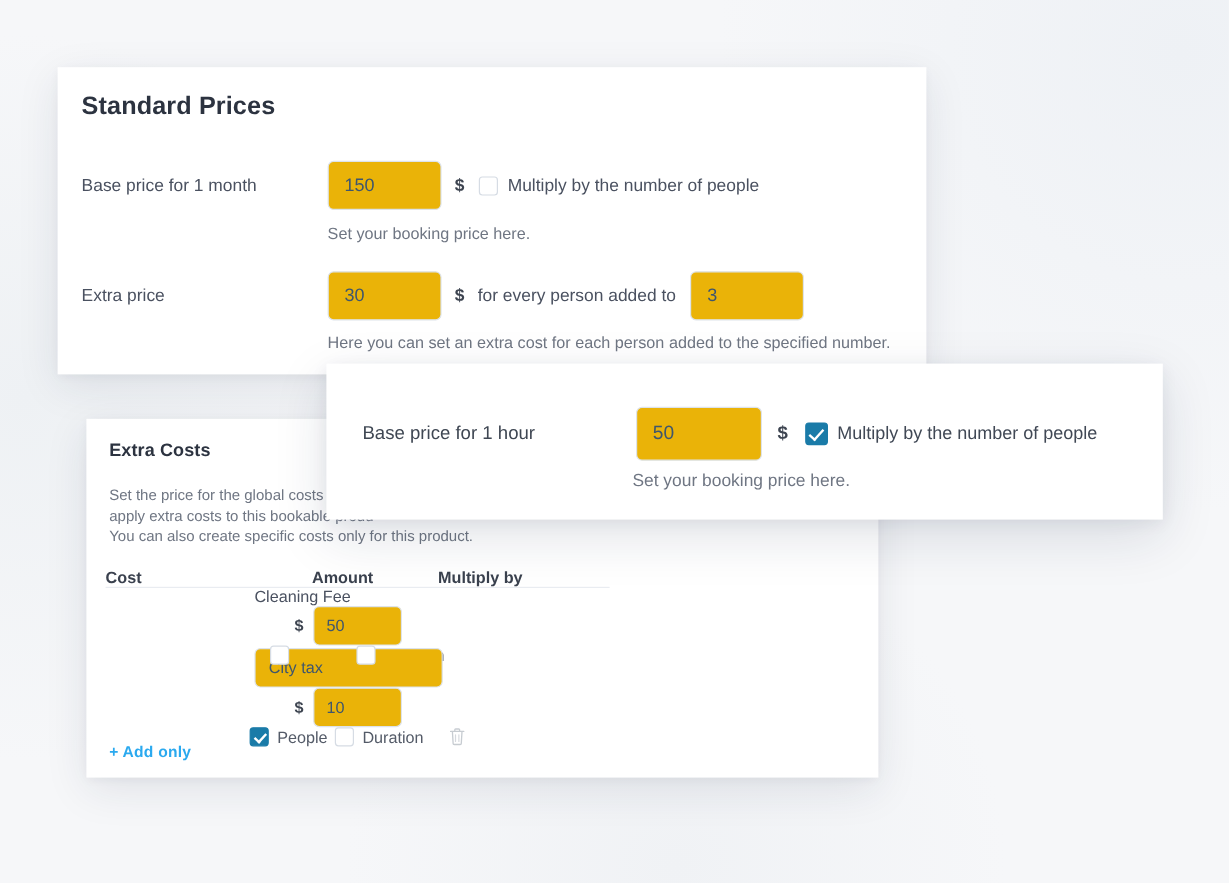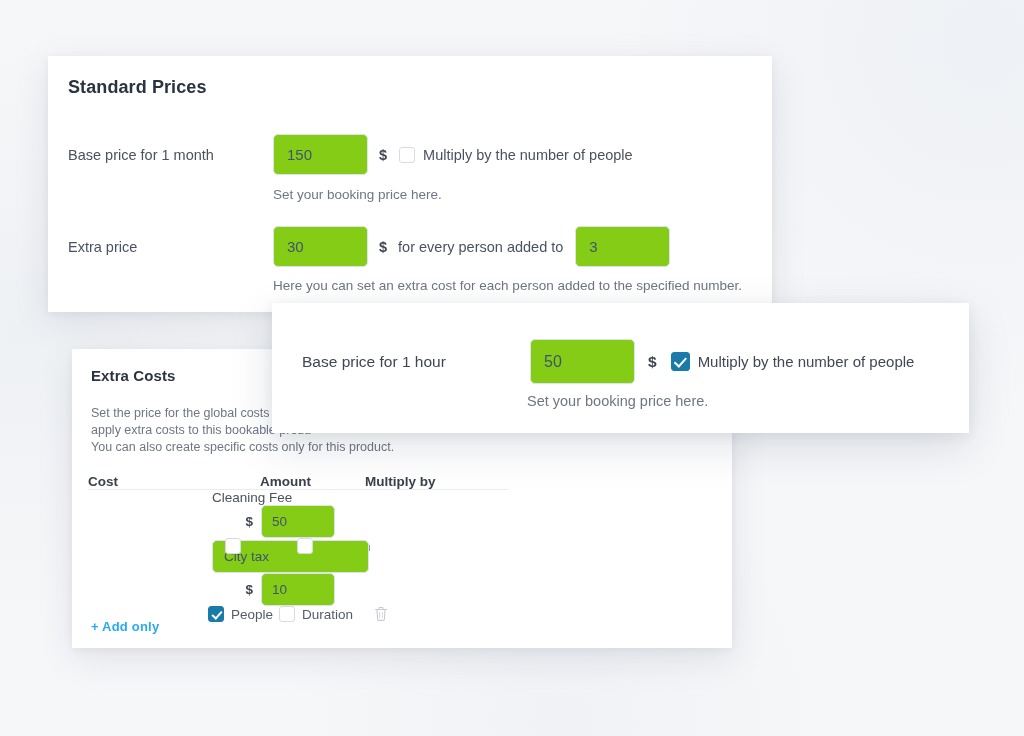--- a/index.html
+++ b/index.html
@@ -27,33 +27,33 @@
     background: #ffffff;
     box-shadow: 0 10px 34px rgba(26,42,66,0.10), 0 2px 8px rgba(26,42,66,0.05);
   }
   #card-standard-prices { left: 48px;  top: 56px;  width: 724px; height: 256px; z-index: 1; }
   #card-extra-costs     { left: 72px;  top: 349px; width: 660px; height: 299px; z-index: 2; }
   #card-overlay         { left: 272px; top: 303px; width: 697px; height: 130px; z-index: 5;
                           box-shadow: 0 14px 44px rgba(26,42,66,0.13), 0 3px 12px rgba(26,42,66,0.07); }
 
   
   .card-title {
-    font-size: 18px; font-weight: bold; color: #2c3340;
+    font-size: 21px; font-weight: bold; color: #2c3340;
     letter-spacing: .1px;
   }
   .row-label  { font-size: 14.5px; color: #4a5160; }
   .hint       { font-size: 13.5px; color: #6f7683; }
   .inline-txt { font-size: 14.5px; color: #4a5160; }
   .dollar     { font-size: 14.5px; color: #3d4450; font-weight: bold; }
 
   
   .txt-input {
     border: 1px solid #dde3ea;
     border-radius: 5px;
-    background: #84cc16;
+    background: #eab308;
     font-family: "Liberation Sans", sans-serif;
     font-size: 15px;
     color: #3f566d;
     padding: 0 13px;
     outline: none;
   }
   .txt-input::placeholder { color: #9aa3b0; }
 
   
   .cb {

